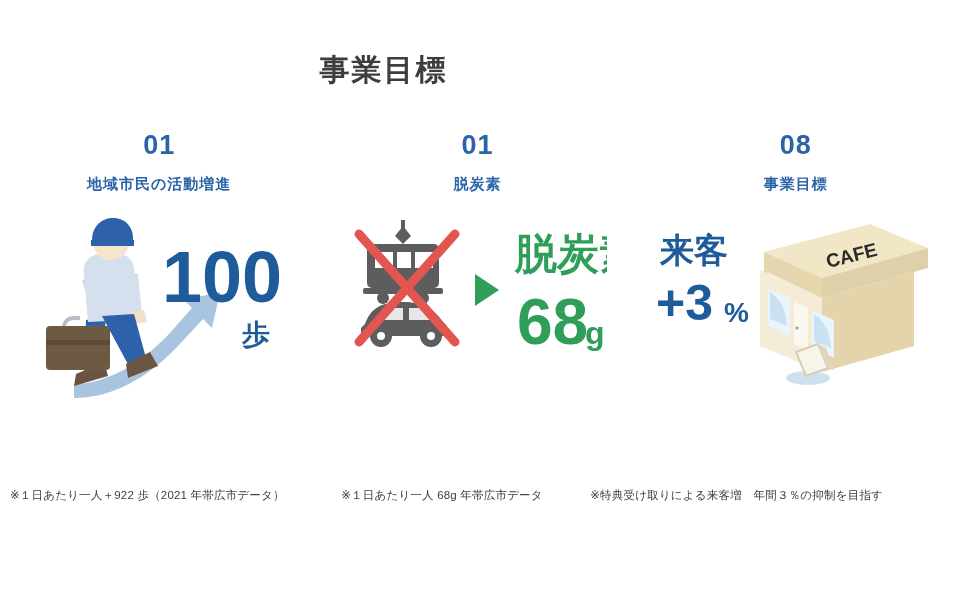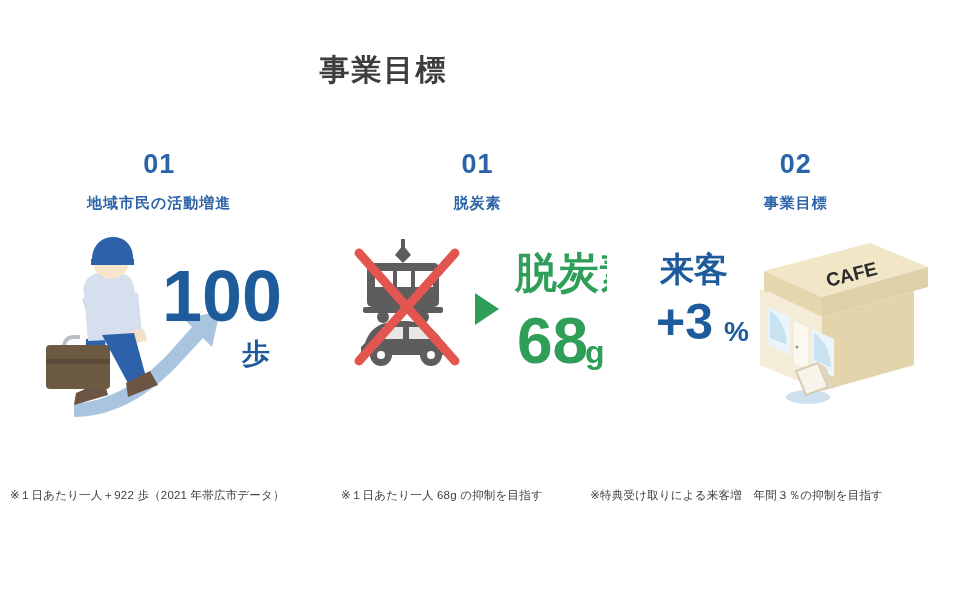--- a/index.html
+++ b/index.html
@@ -50,21 +50,21 @@
     position: relative;
   }
 
   .col-number {
     text-align: center;
     font-size: 27px;
     font-weight: bold;
     color: #2a63a8;
     letter-spacing: 1px;
     line-height: 1;
-    margin-top: 23px;
+    margin-top: 4px;
   }
   .col-subtitle {
     text-align: center;
     font-size: 15px;
     font-weight: bold;
     color: #2a63a8;
     margin-top: 16px;
     letter-spacing: 1px;
   }
 
@@ -194,21 +194,21 @@
 
             <text x="168" y="52" font-family="'Liberation Sans', sans-serif" font-size="42" font-weight="bold" fill="#2e9e58">脱炭素</text>
             <text x="170" y="128" font-family="'Liberation Sans', sans-serif" font-size="64" font-weight="bold" fill="#2e9e58">68</text>
             <text x="238" y="128" font-family="'Liberation Sans', sans-serif" font-size="32" font-weight="bold" fill="#2e9e58">g</text>
           </svg>
         </div>
       </div>
     </div>
 
     <div class="column">
-      <div class="col-number">02</div>
+      <div class="col-number">08</div>
       <div class="col-subtitle">事業目標</div>
 
       <div class="illus">
         <div class="illus-center">
           <svg width="280" height="170" viewBox="0 0 280 170">
 
             <text x="4" y="46" font-family="'Liberation Sans', sans-serif" font-size="34" font-weight="bold" fill="#1e5b9a">来客</text>
             <text x="0" y="104" font-family="'Liberation Sans', sans-serif" font-size="50" font-weight="bold" fill="#1e5b9a">+3</text>
             <text x="68" y="106" font-family="'Liberation Sans', sans-serif" font-size="28" font-weight="bold" fill="#1e5b9a">%</text>
 
@@ -246,17 +246,17 @@
             </g>
           </svg>
         </div>
       </div>
     </div>
 
   </div>
 
   <div class="footnotes">
     <div class="footnote">※１日あたり一人＋922 歩（2021 年帯広市データ）</div>
-    <div class="footnote">※１日あたり一人 68g の抑制を目指す</div>
+    <div class="footnote">※１日あたり一人 68g 年帯広市データ</div>
     <div class="footnote">※特典受け取りによる来客増　年間３％の抑制を目指す</div>
   </div>
 
 </div>
 
 </body></html>

